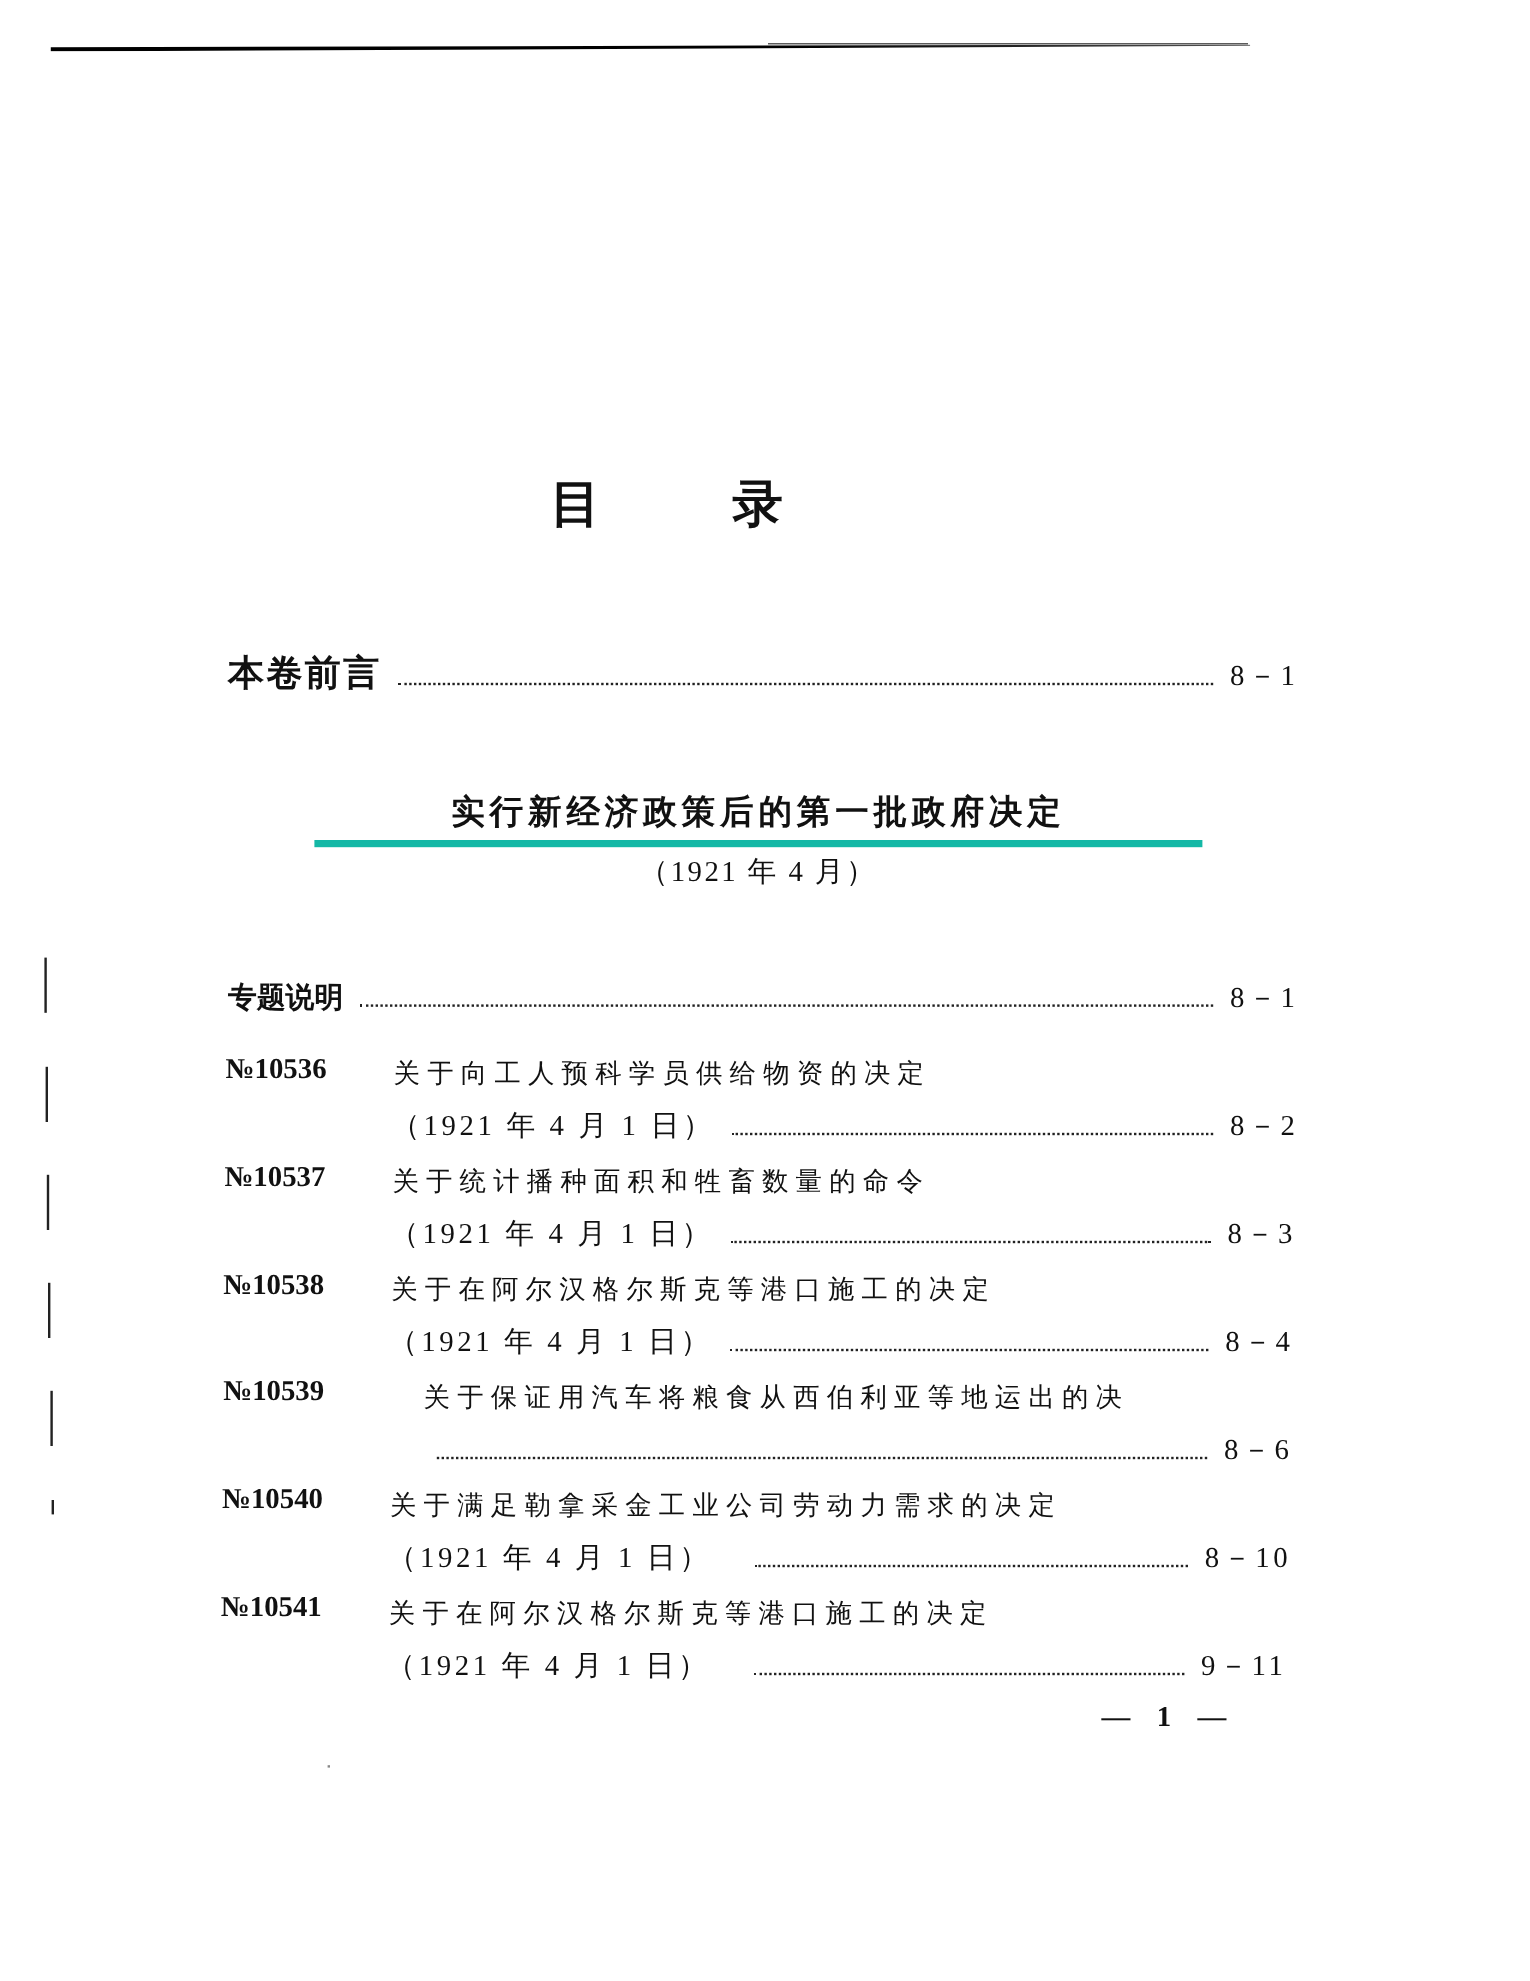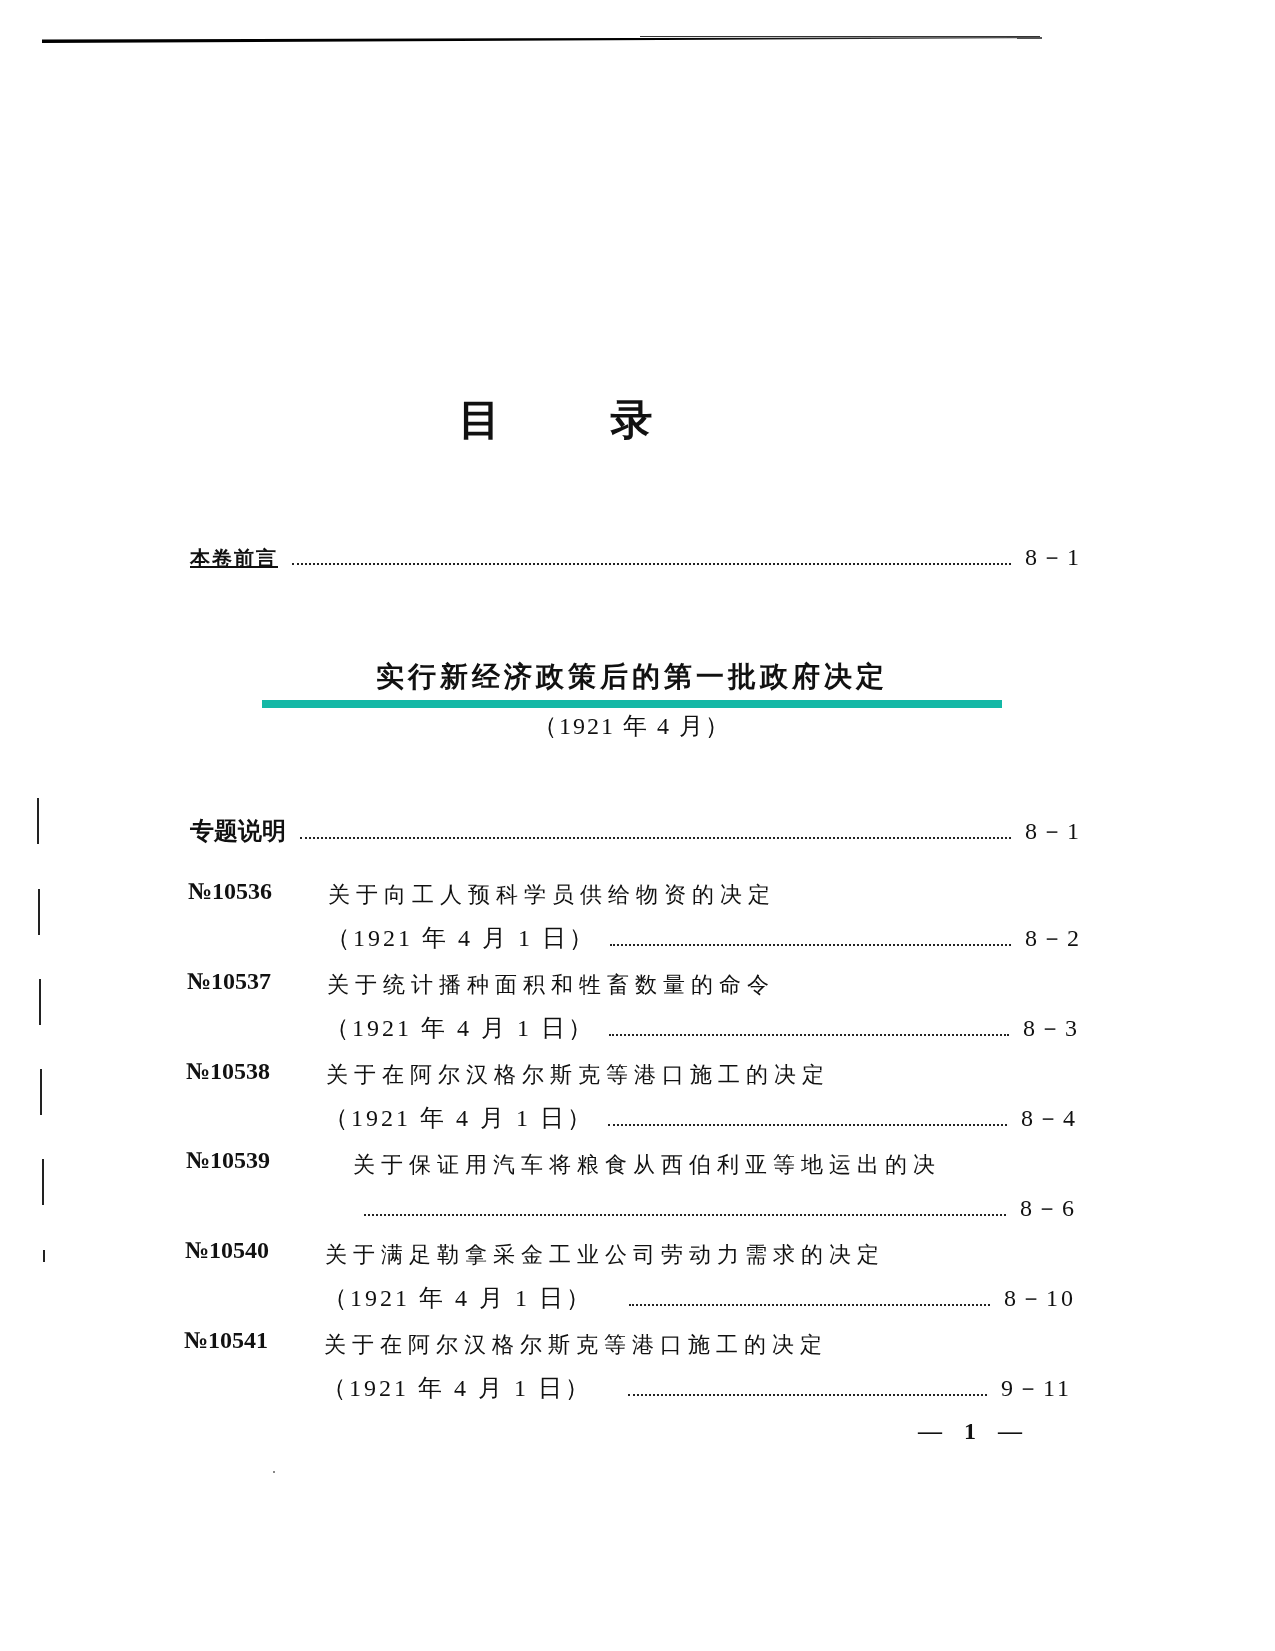--- a/index.html
+++ b/index.html
@@ -63,41 +63,40 @@
       height: 1px;
     }
     .preface {
       left: 190px;
       top: 541px;
       width: 892px;
     }
     .preface .label {
       font-family: "DejaVu Sans", sans-serif;
       font-weight: bold;
-      font-size: 20px;
+      font-size: 30px;
       letter-spacing: 2px;
-      text-decoration: underline;
     }
     .page-num {
       font-family: "Liberation Serif", serif;
       font-size: 24px;
       letter-spacing: 3px;
     }
     .section-heading {
       position: absolute;
       left: 262px;
       top: 658px;
       width: 740px;
       text-align: center;
       font-family: "DejaVu Sans", sans-serif;
       font-weight: bold;
       font-size: 28px;
       letter-spacing: 4px;
       padding-bottom: 4px;
-      border-bottom: 8px solid #14b8a6;
+      border-bottom: 6px solid #14b8a6;
     }
     .section-date {
       position: absolute;
       left: 262px;
       top: 710px;
       width: 740px;
       text-align: center;
       font-family: Liberation Serif, serif;
       font-size: 24px;
       letter-spacing: 2px;

